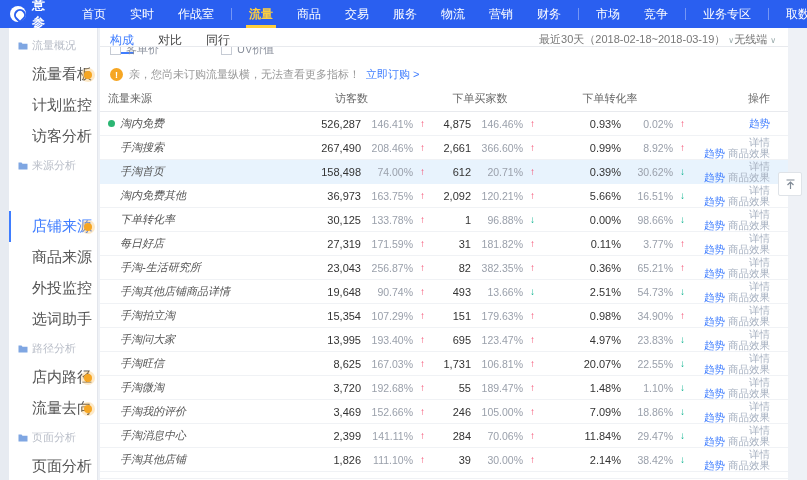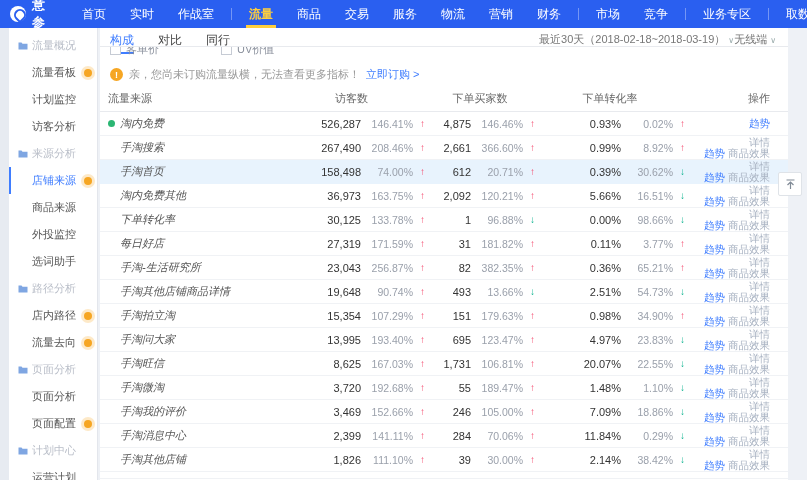--- a/index.html
+++ b/index.html
@@ -22,22 +22,22 @@
   .nav-item.active .underline{ position:absolute; left:50%; transform:translateX(-50%);
       bottom:0; width:30px; height:3px; background:var(--nav-active); }
   .nav-sep{ width:1px; height:12px; background:rgba(255,255,255,.35); margin:0 5px; }
   
   .app{ display:flex; height:452px; }
   .left-strip{ width:9px; background:#e7ebf1; flex:none; }
   .sidebar{ width:89px; background:#fff; border-right:1px solid #e3e6ec; padding-top:4px;
             flex:none; overflow:hidden; }
   .sb-group{ display:flex; align-items:center; gap:4px; padding:6px 4px 6px 9px;
              color:#b9bec8; font-size:11px; }
-  .sb-item{ position:relative; padding:6px 0 6px 23px; font-size:11px; color:#555; cursor:pointer;font-family:Liberation Mono, monospace; }
-  .sb-item.sel{ color:var(--accent); border-left:2px solid var(--accent); padding-left:21px; }
+  .sb-item{ position:relative; padding:6px 0 6px 23px; font-size:15px; color:#555; cursor:pointer;font-family:Liberation Mono, monospace; }
+  .sb-item.sel{ color:var(--accent); border-left:2px solid var(--accent); padding-left:21px;margin-top:32px; }
   .sb-dot{ position:absolute; right:5px; top:50%; transform:translateY(-50%); width:8px; height:8px;
            border-radius:50%; background:var(--dot); box-shadow:0 0 0 3px rgba(246,166,35,.25); }
   .main{ flex:1; display:flex; background:#eef1f6; position:relative; }
   .panel{ width:688px; background:#fff; margin-left:2px; flex:none; }
   .gutter{ flex:1; }
   
   .tabbar{ height:19px; padding:4px 12px 0 10px; border-bottom:1px solid #e8eaee;
            display:flex; align-items:flex-start; }
   .tab{ font-size:12px; color:#444; margin-right:24px; padding-bottom:3px; cursor:pointer; }
   .tab.active{ color:var(--accent); border-bottom:2px solid var(--accent); }
@@ -523,21 +523,21 @@
                 <span class="pct">141.11%</span>
                 <span class="arr up">↑</span>
               </div>
               <div class="metric">
                 <span class="val">284</span>
                 <span class="pct">70.06%</span>
                 <span class="arr up">↑</span>
               </div>
               <div class="metric">
                 <span class="val">11.84%</span>
-                <span class="pct">0.29%</span>
+                <span class="pct">29.47%</span>
                 <span class="arr down">↓</span>
               </div>
               <div class="ops">
                 <div><a class="mut">详情</a></div>
                 <div><a class="trend">趋势</a> <a class="mut">商品效果</a></div>
               </div>
             </div>
             <div class="trow">
               <div class="src lvl1">
                 <span>手淘其他店铺</span>

